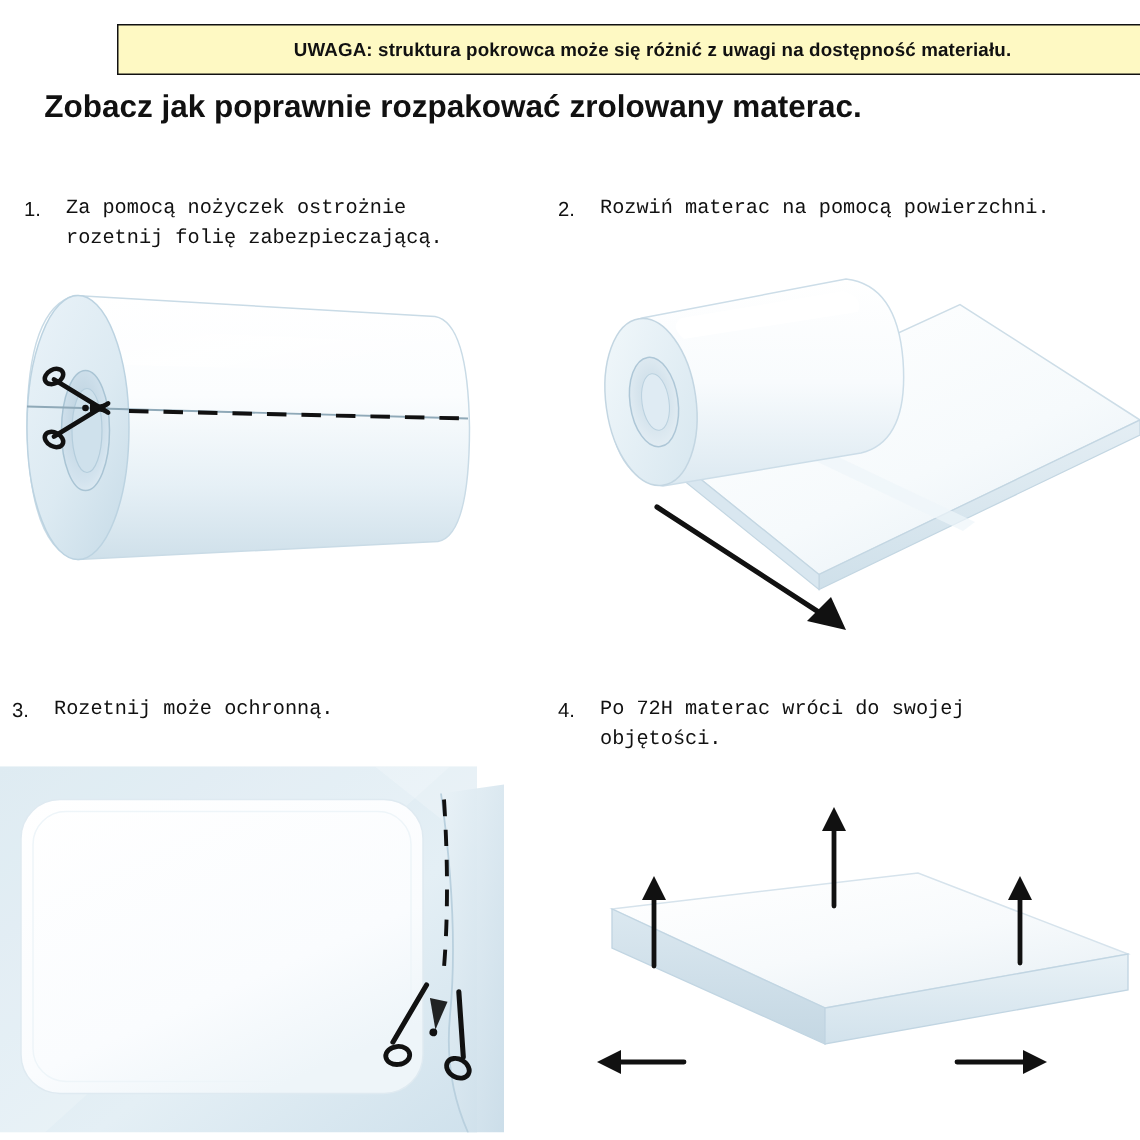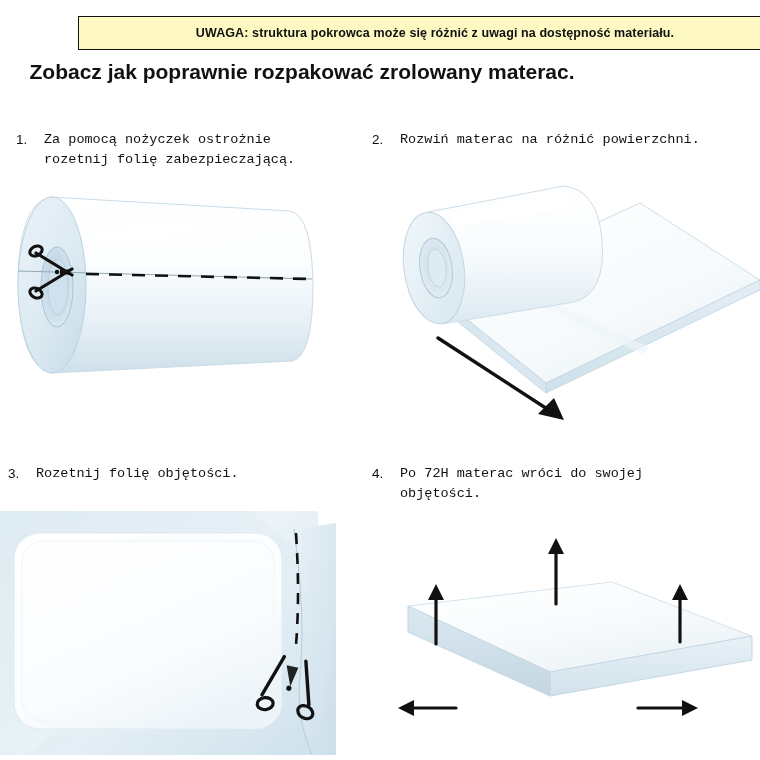--- a/index.html
+++ b/index.html
@@ -146,21 +146,21 @@
         <circle cx="27" cy="25" r="2.2" fill="#111"></circle>
 
         <ellipse cx="6" cy="4" rx="6.5" ry="4.6" fill="none" stroke="#111" stroke-width="3" transform="rotate(-28 6 4)"></ellipse>
         <ellipse cx="6" cy="46" rx="6.5" ry="4.6" fill="none" stroke="#111" stroke-width="3" transform="rotate(28 6 46)"></ellipse>
       </g>
     </svg>
   </div>
 
   <div class="caption" id="cap2">
     <span class="num">2.</span>
-    <span class="txt">Rozwiń materac na różnić powierzchni.</span>
+    <span class="txt">Rozwiń materac na pomocą powierzchni.</span>
   </div>
 
   <div class="panel" id="panel2">
     <svg width="410" height="270" viewBox="0 0 410 270">
       <defs>
         <linearGradient id="roll2Body" x1="0" y1="0" x2="0" y2="1">
           <stop offset="0%" stop-color="#ffffff"></stop>
           <stop offset="50%" stop-color="#f8fbfd"></stop>
           <stop offset="100%" stop-color="#dce9f1"></stop>
         </linearGradient>
@@ -202,21 +202,21 @@
 
       <g>
         <line x1="88" y1="170" x2="208" y2="248" stroke="#111" stroke-width="3.4" stroke-linecap="round"></line>
         <path d="M 214 252 L 188 246 L 204 230 Z" fill="#111"></path>
       </g>
     </svg>
   </div>
 
   <div class="caption" id="cap3">
     <span class="num">3.</span>
-    <span class="txt">Rozetnij folię objętości.</span>
+    <span class="txt">Rozetnij może ochronną.</span>
   </div>
 
   <div class="panel" id="panel3">
     <svg width="336" height="250" viewBox="0 0 336 250">
       <defs>
         <linearGradient id="foilBg" x1="0" y1="0" x2="1" y2="1">
           <stop offset="0%" stop-color="#d7e7f0"></stop>
           <stop offset="60%" stop-color="#e4eff5"></stop>
           <stop offset="100%" stop-color="#cfe1ec"></stop>
         </linearGradient>

